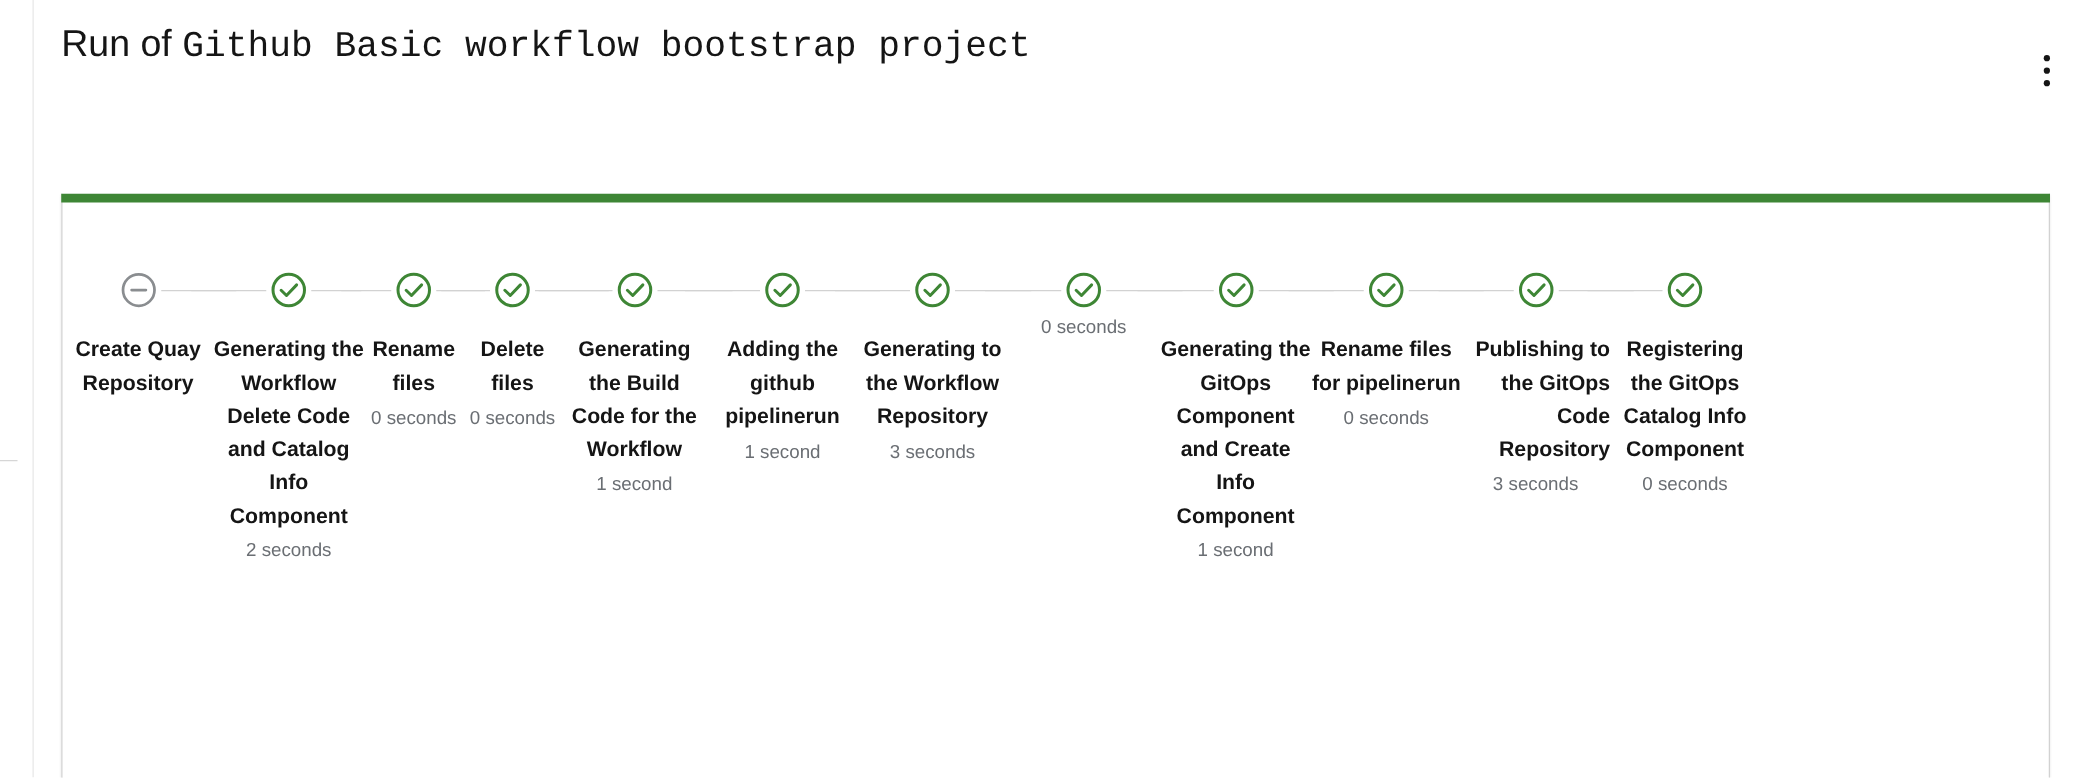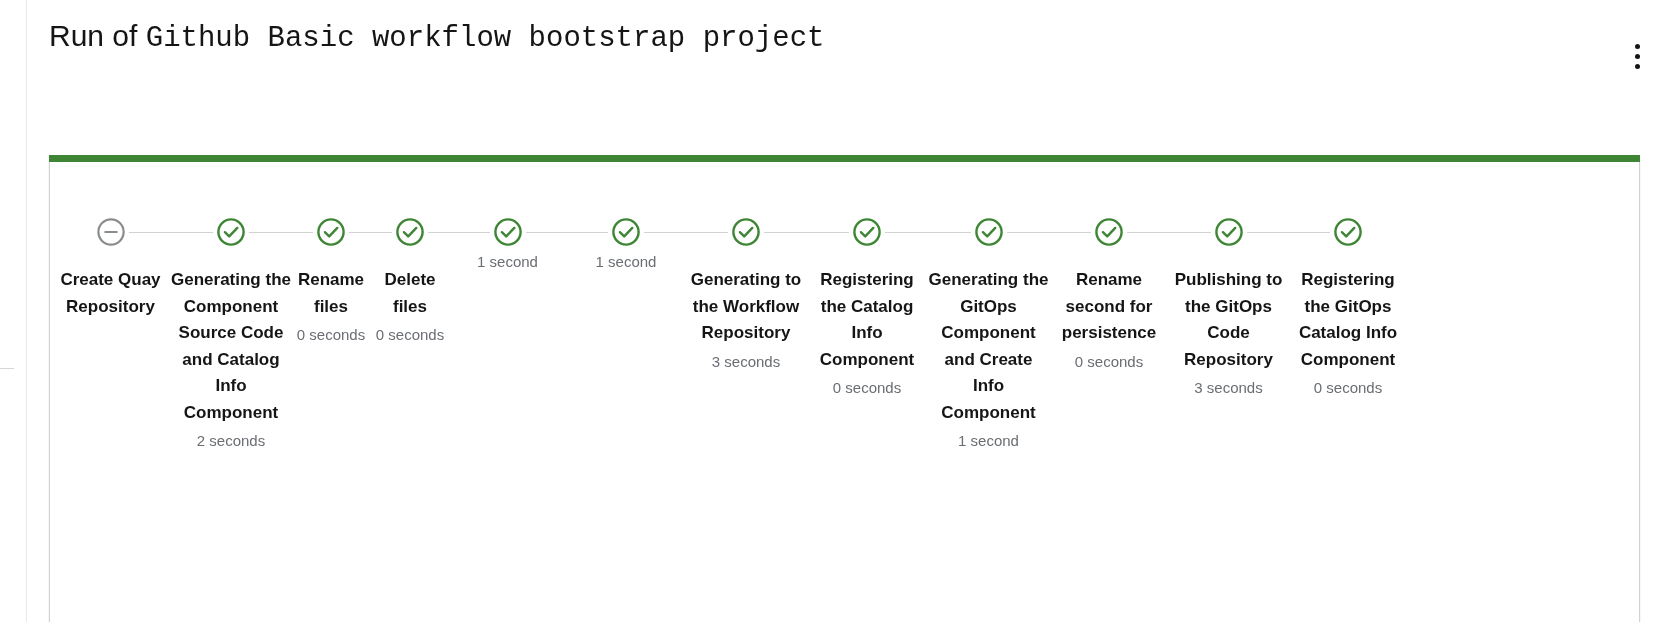--- a/index.html
+++ b/index.html
@@ -191,21 +191,21 @@
           </div>
           <div class="step" style="width: 120px;">
             <div class="icon-row">
               <span class="connector conn-left" style="width:60px"></span>
               <svg class="icon" viewBox="0 0 30 30" width="30" height="30">
                 <circle cx="15" cy="15" r="12.6" fill="none" stroke="#3e8635" stroke-width="2.4"></circle>
                 <path d="M8.9 15.2 L13.2 19.4 L21.3 10.9" fill="none" stroke="#3e8635" stroke-width="2.4" stroke-linecap="round" stroke-linejoin="round"></path>
               </svg>
               <span class="connector conn-right" style="width:40px"></span>
             </div>
-            <div class="label">Generating the Component Source Code and Catalog Info Component</div>
+            <div class="label">Generating the Workflow Delete Code and Catalog Info Component</div>
             <div class="duration">2 seconds</div>
           </div>
           <div class="step" style="width: 80px; text-align: center;">
             <div class="icon-row">
               <span class="connector conn-left" style="width:40px"></span>
               <svg class="icon" viewBox="0 0 30 30" width="30" height="30">
                 <circle cx="15" cy="15" r="12.6" fill="none" stroke="#3e8635" stroke-width="2.4"></circle>
                 <path d="M8.9 15.2 L13.2 19.4 L21.3 10.9" fill="none" stroke="#3e8635" stroke-width="2.4" stroke-linecap="round" stroke-linejoin="round"></path>
               </svg>
               <span class="connector conn-right" style="width:39px"></span>
@@ -227,31 +227,33 @@
           </div>
           <div class="step" style="width: 117px;">
             <div class="icon-row">
               <span class="connector conn-left" style="width:58.5px"></span>
               <svg class="icon" viewBox="0 0 30 30" width="30" height="30">
                 <circle cx="15" cy="15" r="12.6" fill="none" stroke="#3e8635" stroke-width="2.4"></circle>
                 <path d="M8.9 15.2 L13.2 19.4 L21.3 10.9" fill="none" stroke="#3e8635" stroke-width="2.4" stroke-linecap="round" stroke-linejoin="round"></path>
               </svg>
               <span class="connector conn-right" style="width:60px"></span>
             </div>
+            <div class="label">Generating the Build Code for the Workflow</div>
             <div class="duration">1 second</div>
           </div>
           <div class="step" style="width: 120px;">
             <div class="icon-row">
               <span class="connector conn-left" style="width:60px"></span>
               <svg class="icon" viewBox="0 0 30 30" width="30" height="30">
                 <circle cx="15" cy="15" r="12.6" fill="none" stroke="#3e8635" stroke-width="2.4"></circle>
                 <path d="M8.9 15.2 L13.2 19.4 L21.3 10.9" fill="none" stroke="#3e8635" stroke-width="2.4" stroke-linecap="round" stroke-linejoin="round"></path>
               </svg>
               <span class="connector conn-right" style="width:60px"></span>
             </div>
+            <div class="label">Adding the github pipelinerun</div>
             <div class="duration">1 second</div>
           </div>
           <div class="step" style="width: 120px;">
             <div class="icon-row">
               <span class="connector conn-left" style="width:60px"></span>
               <svg class="icon" viewBox="0 0 30 30" width="30" height="30">
                 <circle cx="15" cy="15" r="12.6" fill="none" stroke="#3e8635" stroke-width="2.4"></circle>
                 <path d="M8.9 15.2 L13.2 19.4 L21.3 10.9" fill="none" stroke="#3e8635" stroke-width="2.4" stroke-linecap="round" stroke-linejoin="round"></path>
               </svg>
               <span class="connector conn-right" style="width:61px"></span>
@@ -261,21 +263,20 @@
           </div>
           <div class="step" style="width: 122px;">
             <div class="icon-row">
               <span class="connector conn-left" style="width:61px"></span>
               <svg class="icon" viewBox="0 0 30 30" width="30" height="30">
                 <circle cx="15" cy="15" r="12.6" fill="none" stroke="#3e8635" stroke-width="2.4"></circle>
                 <path d="M8.9 15.2 L13.2 19.4 L21.3 10.9" fill="none" stroke="#3e8635" stroke-width="2.4" stroke-linecap="round" stroke-linejoin="round"></path>
               </svg>
               <span class="connector conn-right" style="width:60.5px"></span>
             </div>
-            <div class="label">Registering the Catalog Info Component</div>
             <div class="duration">0 seconds</div>
           </div>
           <div class="step" style="width: 121px;">
             <div class="icon-row">
               <span class="connector conn-left" style="width:60.5px"></span>
               <svg class="icon" viewBox="0 0 30 30" width="30" height="30">
                 <circle cx="15" cy="15" r="12.6" fill="none" stroke="#3e8635" stroke-width="2.4"></circle>
                 <path d="M8.9 15.2 L13.2 19.4 L21.3 10.9" fill="none" stroke="#3e8635" stroke-width="2.4" stroke-linecap="round" stroke-linejoin="round"></path>
               </svg>
               <span class="connector conn-right" style="width:60px"></span>
@@ -285,24 +286,24 @@
           </div>
           <div class="step" style="width: 120px;">
             <div class="icon-row">
               <span class="connector conn-left" style="width:60px"></span>
               <svg class="icon" viewBox="0 0 30 30" width="30" height="30">
                 <circle cx="15" cy="15" r="12.6" fill="none" stroke="#3e8635" stroke-width="2.4"></circle>
                 <path d="M8.9 15.2 L13.2 19.4 L21.3 10.9" fill="none" stroke="#3e8635" stroke-width="2.4" stroke-linecap="round" stroke-linejoin="round"></path>
               </svg>
               <span class="connector conn-right" style="width:59.5px"></span>
             </div>
-            <div class="label">Rename second for persistence</div>
-            <div class="duration">0 seconds</div>
-          </div>
-          <div class="step" style="width: 119px;">
+            <div class="label">Rename files for pipelinerun</div>
+            <div class="duration">0 seconds</div>
+          </div>
+          <div class="step" style="width: 119px; text-align: right;">
             <div class="icon-row">
               <span class="connector conn-left" style="width:59.5px"></span>
               <svg class="icon" viewBox="0 0 30 30" width="30" height="30">
                 <circle cx="15" cy="15" r="12.6" fill="none" stroke="#3e8635" stroke-width="2.4"></circle>
                 <path d="M8.9 15.2 L13.2 19.4 L21.3 10.9" fill="none" stroke="#3e8635" stroke-width="2.4" stroke-linecap="round" stroke-linejoin="round"></path>
               </svg>
               <span class="connector conn-right" style="width:60px"></span>
             </div>
             <div class="label">Publishing to the GitOps Code Repository</div>
             <div class="duration">3 seconds</div>

